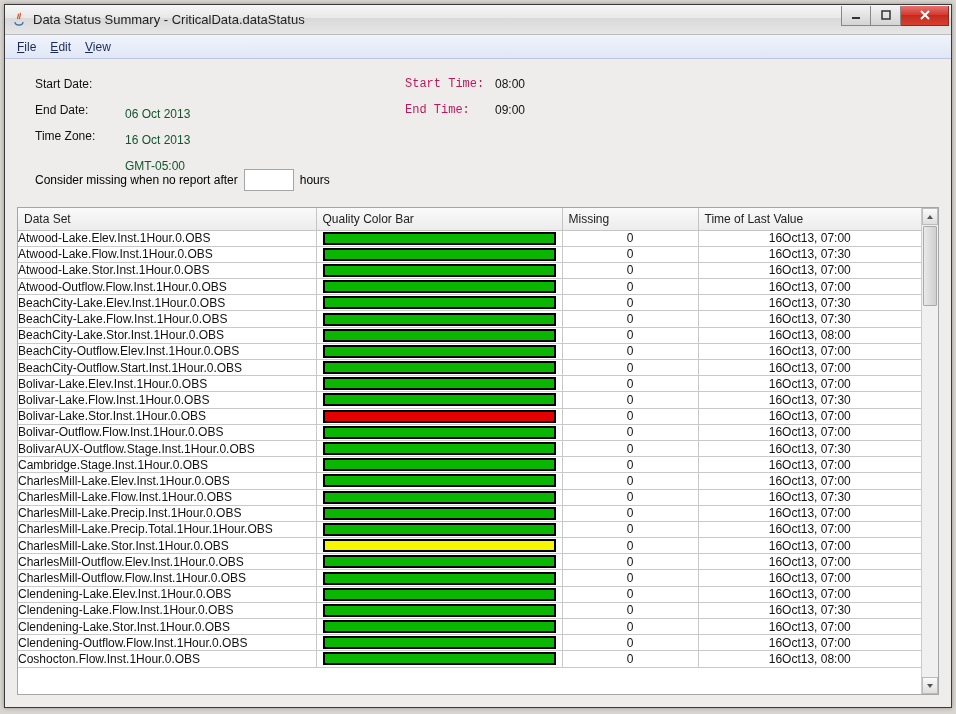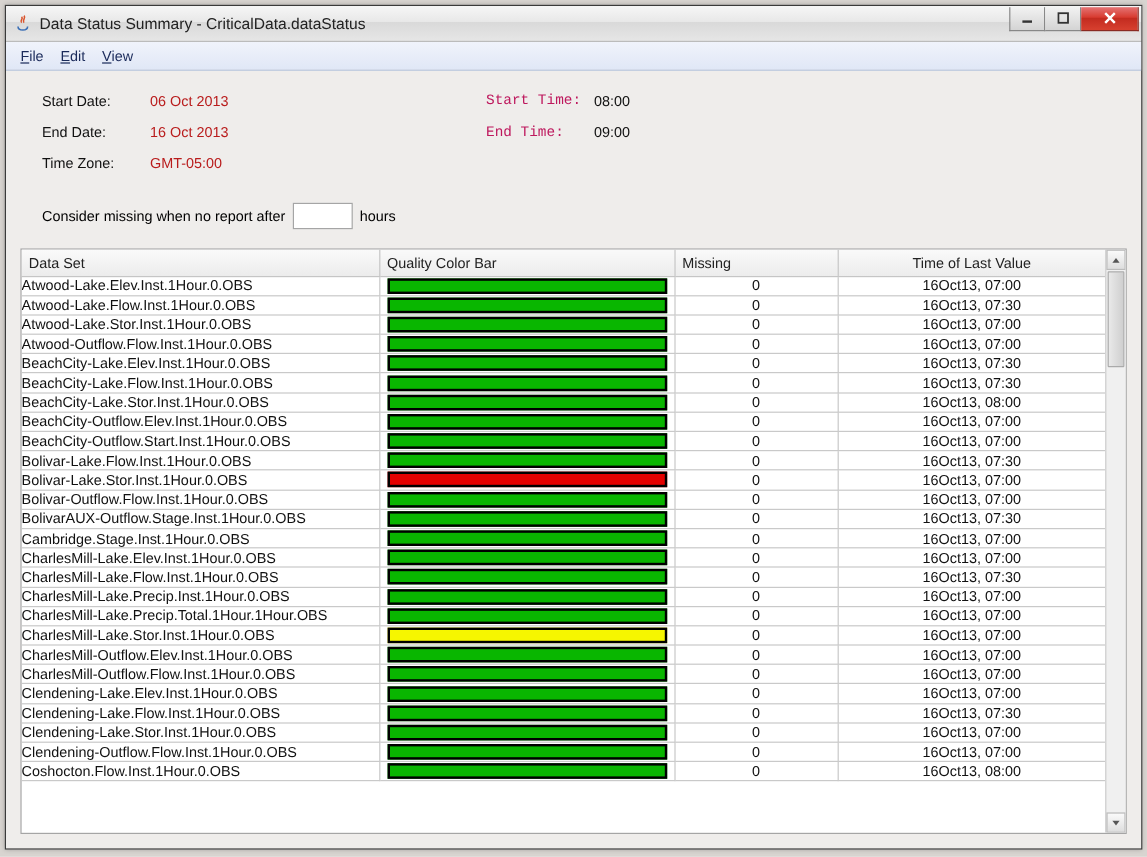--- a/index.html
+++ b/index.html
@@ -75,21 +75,21 @@
     color: #1a2a5a;
     cursor: default;
   }
   .menubar .menu-item .u { text-decoration: underline; }
   
   .form-area {
     padding: 18px 30px 6px 30px;
   }
   .form-row { display:flex; height:26px; }
   .form-row .lbl { width: 90px; color:#111; }
-  .form-row .val { width: 120px; color:#b91c1c; }
+  .form-row .val { width: 120px; color:#14532d;margin-top:30px; }
   .form-row .gap { width: 160px; }
   .form-row .lbl2 { width: 90px; color:#be185d;font-family:Liberation Mono, monospace; }
   .form-row .val2 { color:#111; }
   .consider-row { display:flex; align-items:center; margin-top:14px; gap:6px; }
   .consider-row input {
     width: 50px; height: 22px;
     border: 1px solid #a5a5a5;
     background:#fff;
     font-family: inherit;
     font-size: 12px;
@@ -117,21 +117,21 @@
     background: linear-gradient(to bottom, #fafafa, #ececec);
     border: 1px solid #c5c5c5;
     border-top: none;
     font-weight: normal;
     text-align: left;
     padding: 3px 6px;
     color:#222;
     height: 22px;
   }
   thead th:first-child { border-left:none;margin-top:24px; }
-  thead th:last-child { border-right:none;text-align:center; }
+  thead th:last-child { border-right:none; }
   tbody td {
     border: 1px solid #c9c9c9;
     border-left: none;
     padding: 0 4px;
     height: 16.2px;
     font-size: 12px;
     color:#111;
     white-space: nowrap;
     overflow:hidden;
   }
@@ -323,20 +323,28 @@
             </tr>
             <tr>
               <td>BeachCity-Outflow.Start.Inst.1Hour.0.OBS</td>
               <td>
                 <div class="qbar green"></div>
               </td>
               <td class="col-missing" style="text-align: center;">0</td>
               <td style="text-align: center;">16Oct13, 07:00</td>
             </tr>
             <tr>
+              <td>Bolivar-Lake.Elev.Inst.1Hour.0.OBS</td>
+              <td>
+                <div class="qbar green"></div>
+              </td>
+              <td class="col-missing" style="text-align: center;">0</td>
+              <td style="text-align: center;">16Oct13, 07:00</td>
+            </tr>
+            <tr>
               <td>Bolivar-Lake.Flow.Inst.1Hour.0.OBS</td>
               <td>
                 <div class="qbar green"></div>
               </td>
               <td class="col-missing" style="text-align: center;">0</td>
               <td style="text-align: center;">16Oct13, 07:30</td>
             </tr>
             <tr>
               <td>Bolivar-Lake.Stor.Inst.1Hour.0.OBS</td>
               <td>

